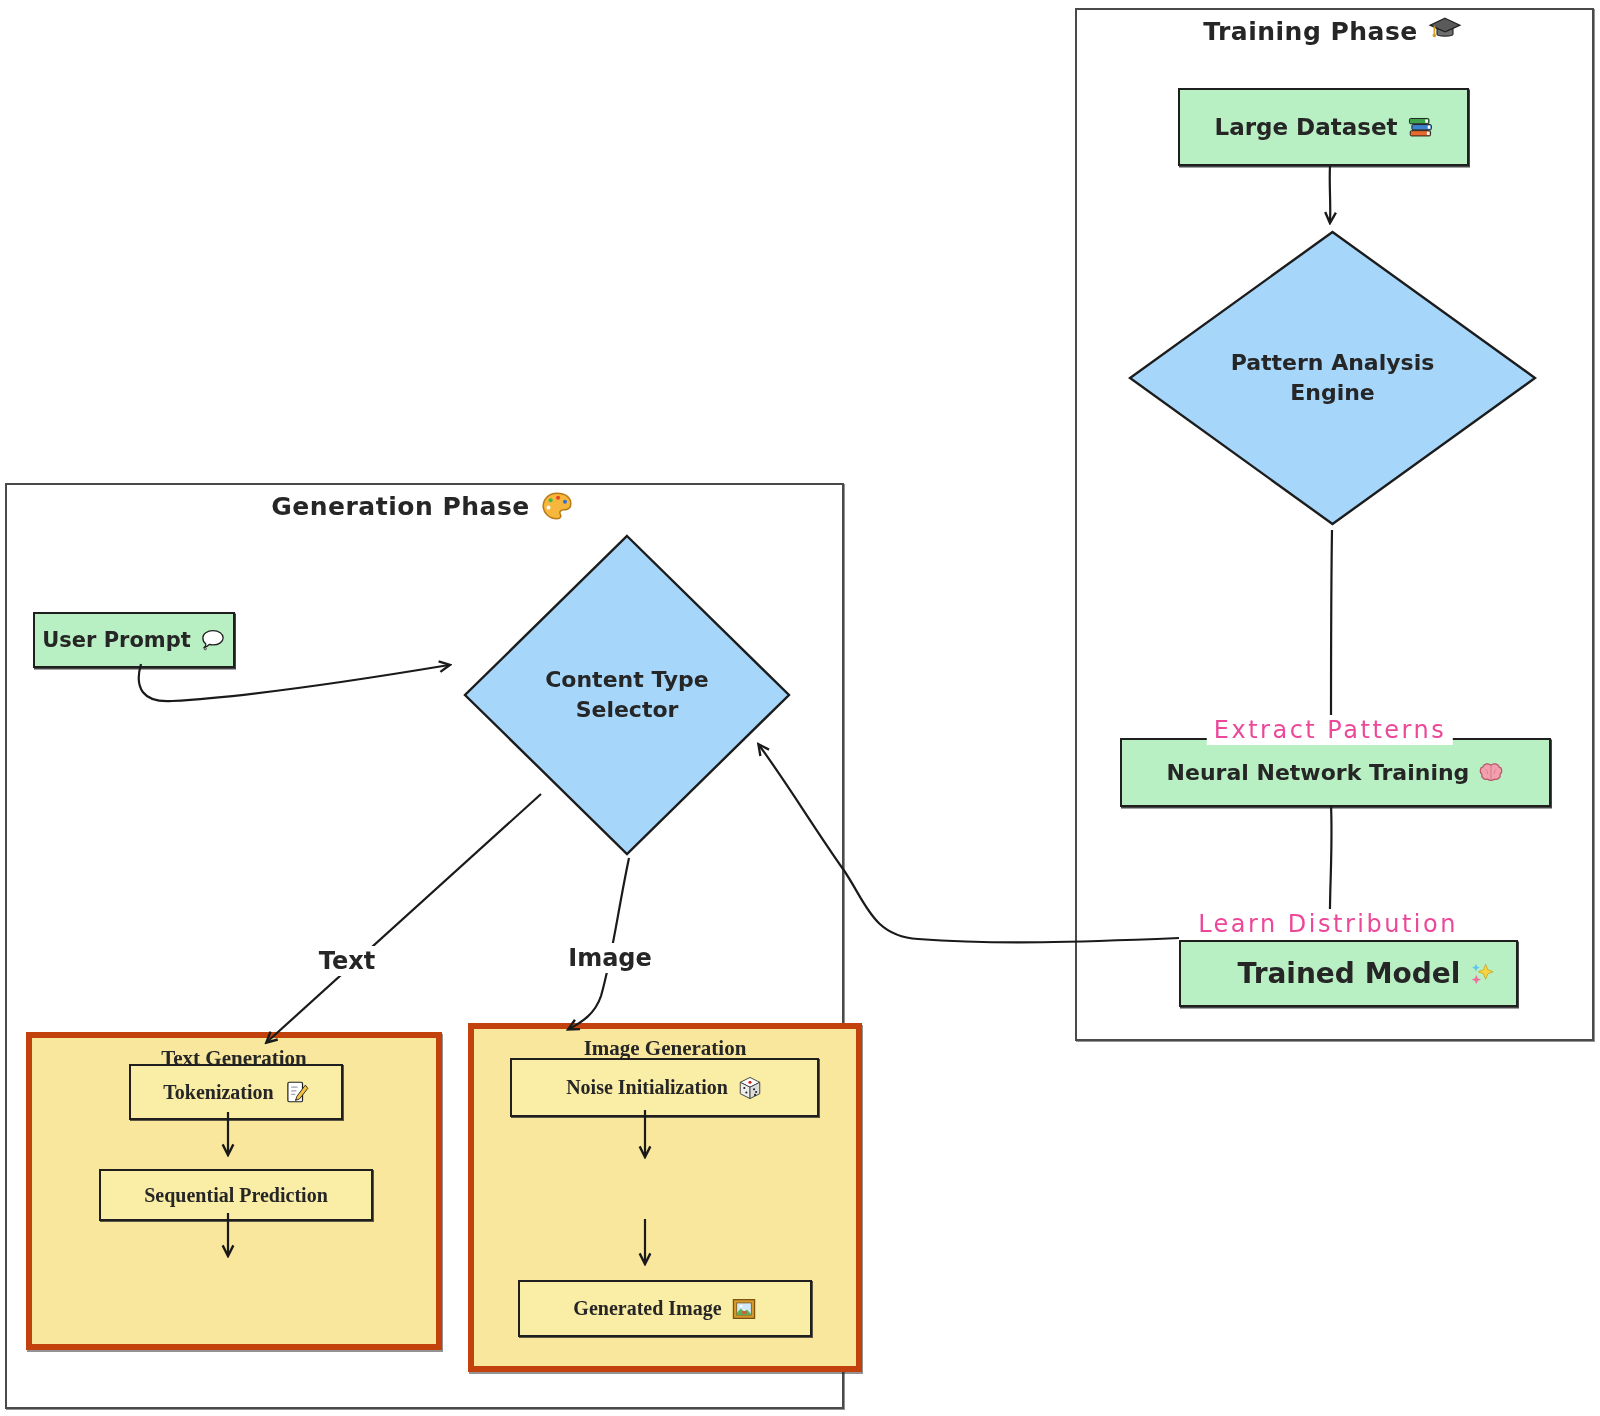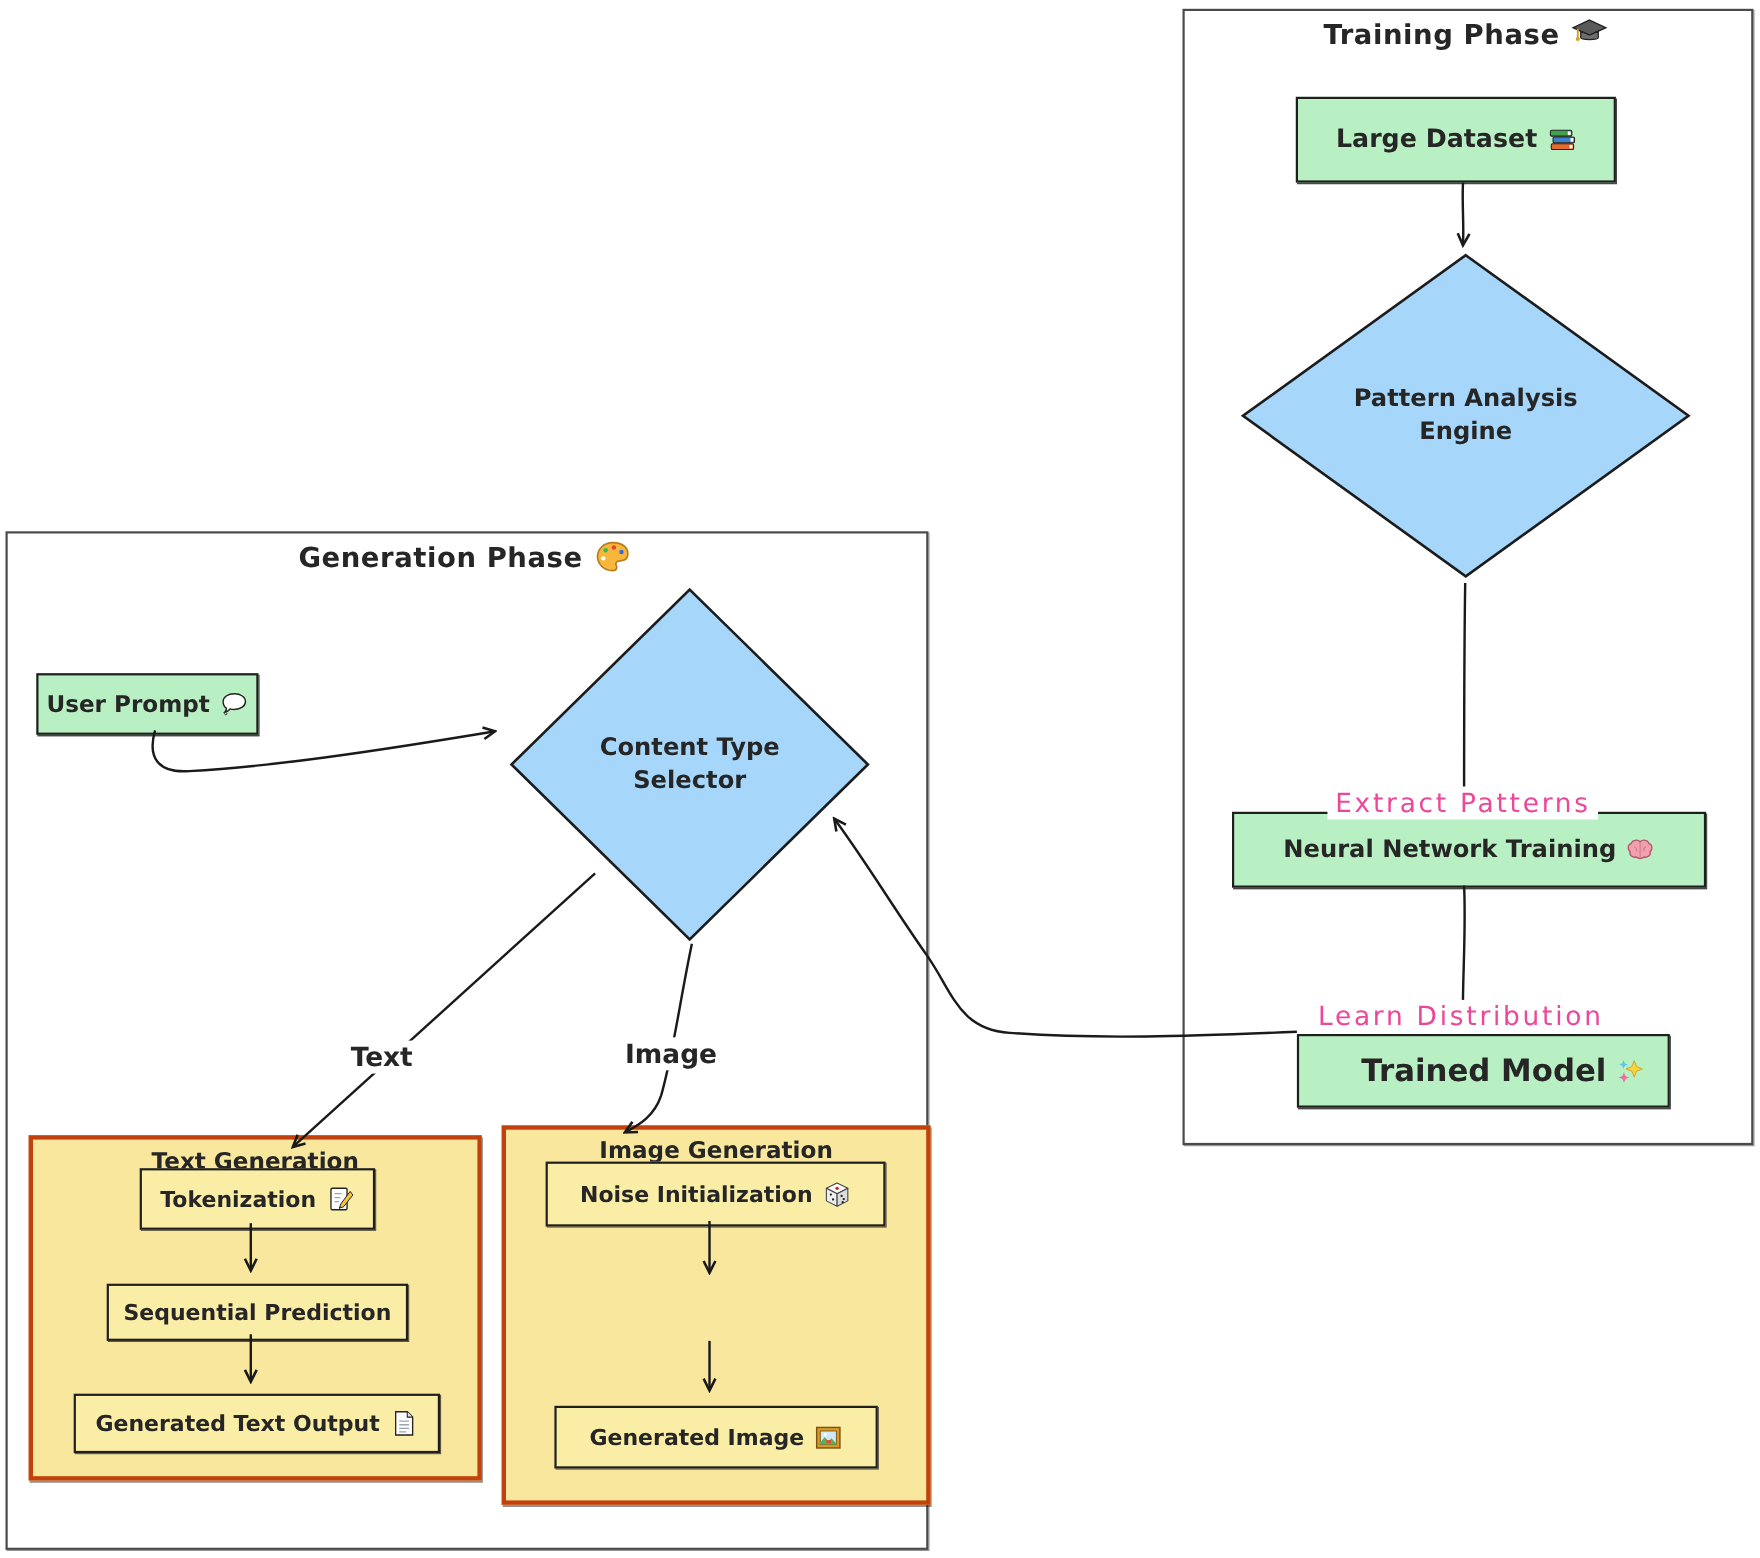--- a/index.html
+++ b/index.html
@@ -31,22 +31,23 @@
     border:2px solid var(--border-dark);
     box-shadow:1px 1.5px 0 rgba(25,25,25,.8);
     font-weight:bold;text-align:center;
   }
   .node .icon svg{width:26px;height:26px;display:block;}
   .green{background:var(--node-green);font-size:21px;}
   .yellow-node{background:var(--node-yellow);font-size:20px;box-shadow:1px 1px 0 rgba(25,25,25,.7);}
 
   .subgraph{
     position:absolute;background:var(--subgraph-yellow);
-    border:4px solid #c2410c;
+    border:6px solid #c2410c;
     box-shadow:1px 2px 0 rgba(40,40,40,.5);
+    font-family:Liberation Serif, serif;
   }
   .subgraph-title{
     position:absolute;left:0;right:0;text-align:center;
     font-size:21px;font-weight:bold;
   }
 
   .diamond{position:absolute;}
   .diamond svg{position:absolute;inset:0;width:100%;height:100%;}
   .diamond .diamond-label{
     position:absolute;inset:0;display:flex;flex-direction:column;align-items:center;justify-content:center;
@@ -110,33 +111,23 @@
             <rect x="6" y="4" width="18" height="24" rx="1.5" fill="#fff" stroke="#222" stroke-width="1.5"></rect>
             <path d="M10,10 h8 M10,14.5 h6.5 M10,19 h5" stroke="#9aa4b0" stroke-width="1.5"></path>
             <path d="M27.5,7.5 L17,21.5 l-1.6,4.8 4.8,-1.6 L30.5,11.5 Z" fill="#f5c33b" stroke="#222" stroke-width="1.1"></path>
             <path d="M15.4,26.3 l1.3,-1.2" stroke="#222" stroke-width="1.1"></path>
           </svg>
         </span>
     </div>
     <div class="node yellow-node" style="left:67px;top:131px;width:270px;height:48px;">
       <span>Sequential Prediction</span>
     </div>
-    <div class="node yellow-node" style="left:37px;top:231px;width:329px;height:50px;">
-      <span>Generated Text Output</span>
-      <span class="icon">
-          <svg viewBox="0 0 32 32">
-            <path d="M7,3 h13 l6,6 v20 H7 Z" fill="#fff" stroke="#222" stroke-width="1.5"></path>
-            <path d="M20,3 v6 h6" fill="#e8e8e8" stroke="#222" stroke-width="1.2"></path>
-            <path d="M11,13.5 h11 M11,17.5 h11 M11,21.5 h11 M11,25.5 h8" stroke="#9aa4b0" stroke-width="1.5"></path>
-          </svg>
-        </span>
-    </div>
-  </div>
-
-  <div class="subgraph" style="left:456px;top:1023px;width:382px;height:337px;">
+  </div>
+
+  <div class="subgraph" style="left:468px;top:1023px;width:382px;height:337px;">
     <div class="subgraph-title" style="top:7px;">Image Generation</div>
     <div class="node yellow-node" style="left:36px;top:29px;width:305px;height:55px;">
       <span>Noise Initialization</span>
       <span class="icon">
           <svg viewBox="0 0 32 32">
             <g stroke="#444" stroke-width="1.2" stroke-linejoin="round">
               <polygon points="16,3 28,9 16,15 4,9" fill="#ffffff"></polygon>
               <polygon points="4,9 16,15 16,29 4,23" fill="#eeeeee"></polygon>
               <polygon points="28,9 16,15 16,29 28,23" fill="#dcdcdc"></polygon>
             </g>

